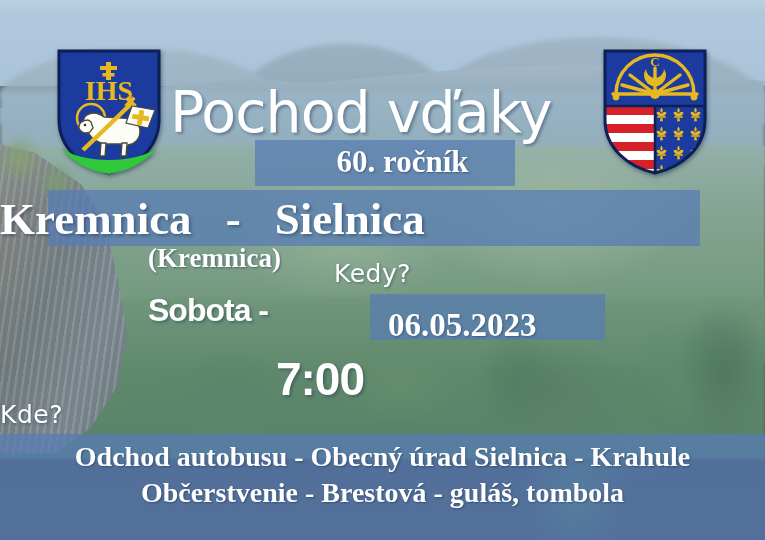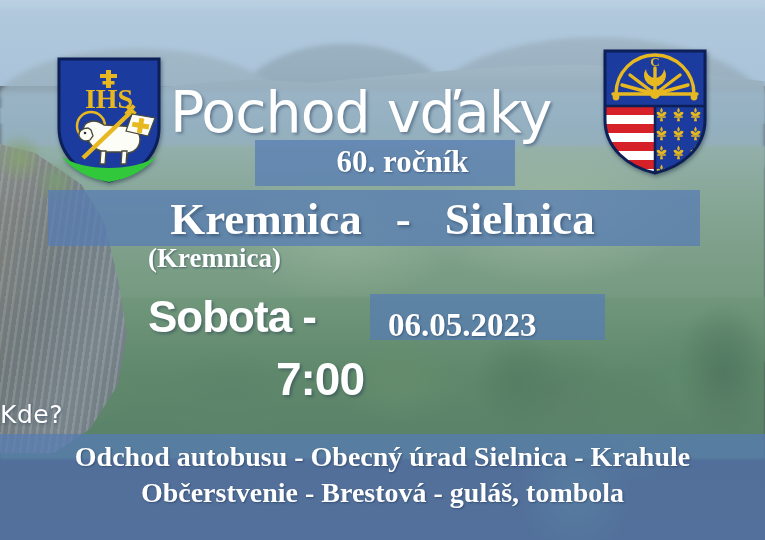--- a/index.html
+++ b/index.html
@@ -138,43 +138,43 @@
   #main-title {
     left: 170px; top: 84px;
     font-size: 57px;
     line-height: 1;
     letter-spacing: -1px;
     text-shadow: 2px 2px 3px rgba(40,60,90,.45);
     font-stretch: expanded;
   }
   #edition { left: 0; top: 144px; width: 765px; text-align: center;
     font-size: 31px; text-shadow: 1px 1px 2px rgba(30,50,80,.5); margin-left: 20px; }
-  #route { left: 0; top: 193px; width: 765px; text-align: center;
+  #route { left: 0; top: 193px; width: 765px; 
     font-size: 45px; text-shadow: 2px 2px 3px rgba(30,50,80,.45); }
   #route .sep { display:inline-block; padding: 0 34px; }
   #sub-place { left: 148px; top: 243px; font-size: 27px;
     text-shadow: 1px 1px 2px rgba(30,50,80,.5); }
   #when-label { left: 334px; top: 259px; font-size: 25px;
     text-shadow: 1px 1px 3px rgba(40,60,90,.55); }
-  #day { left: 148px; top: 292px; font-size: 44px;
+  #day { left: 148px; top: 292px; font-size: 32px;
     text-shadow: 2px 2px 3px rgba(30,50,80,.4); }
   #date { left: 388px; top: 299px; font-size: 33px;
     text-shadow: 1px 1px 2px rgba(30,50,80,.45); margin-top: 8px; }
   #time { left: 0; top: 352px; width: 640px; text-align: center;
     font-size: 46px; text-shadow: 2px 2px 3px rgba(30,50,80,.4); }
   #where-label { left: 0; top: 400px; width: 765px; text-align: left;
     font-size: 25px; text-shadow: 1px 1px 3px rgba(40,60,90,.55); }
   #info-line-1 { left: 0; top: 441px; width: 765px; text-align: center;
     font-size: 28px; text-shadow: 1px 1px 2px rgba(20,40,70,.45); }
   #info-line-2 { left: 0; top: 477px; width: 765px; text-align: center;
     font-size: 28px; text-shadow: 1px 1px 2px rgba(20,40,70,.45); }
 
   
   .crest { position: absolute; }
-  #crest-left  { left: 56px;  top: 56px;  width: 106px; height: 128px; }
+  #crest-left  { left: 56px;  top: 48px;  width: 106px; height: 128px; }
   #crest-right { left: 602px; top: 48px;  width: 106px; height: 128px; }
   .crest svg { display: block; width: 100%; height: 100%;
     filter: drop-shadow(1px 2px 2px rgba(20,35,60,.5)); }
 </style>
 </head>
 <body>
 
 <div id="poster">
 
   <div class="bg-layer bg-sky"></div>
@@ -296,20 +296,21 @@
       <path d="M3 3 H103 V72 C103 100 80 119 53 125 C26 119 3 100 3 72 Z" fill="none" stroke="#0c1f56" stroke-width="3"></path>
     </svg>
   </div>
 
   <div class="txt geo" id="main-title">Pochod vďaky</div>
   <div class="txt serif-bold" id="edition">60. ročník</div>
 
   <div class="txt serif-bold" id="route"><span>Kremnica</span><span class="sep">-</span><span>Sielnica</span></div>
 
   <div class="txt serif-bold" id="sub-place">(Kremnica)</div>
+  <div class="txt geo" id="when-label">Kedy?</div>
   <div class="txt heavy" id="day">Sobota -</div>
   <div class="txt serif-bold" id="date">06.05.2023</div>
   <div class="txt heavy" id="time">7:00</div>
   <div class="txt geo" id="where-label">Kde?</div>
   <div class="txt serif-bold" id="info-line-2">Občerstvenie - Brestová - guláš, tombola</div>
   <div class="txt serif-bold" id="info-line-1">Odchod autobusu - Obecný úrad Sielnica - Krahule</div>
 
 </div>
 
 </body></html>

